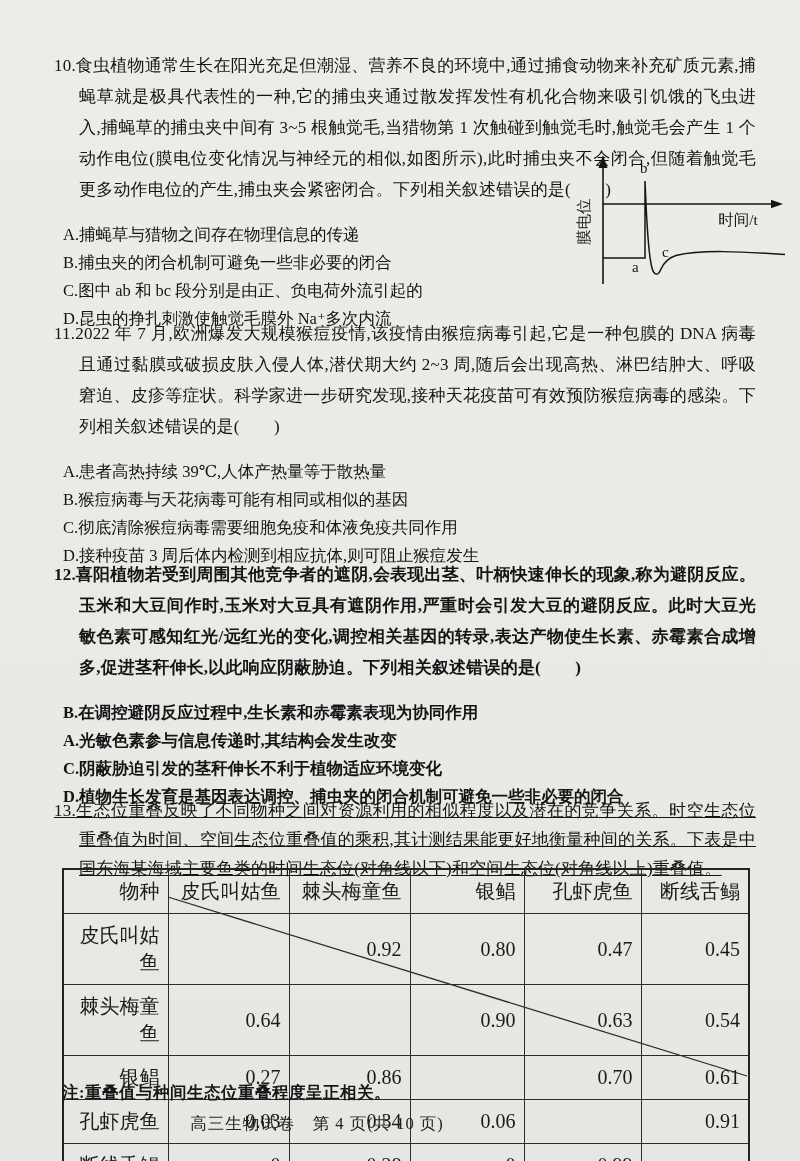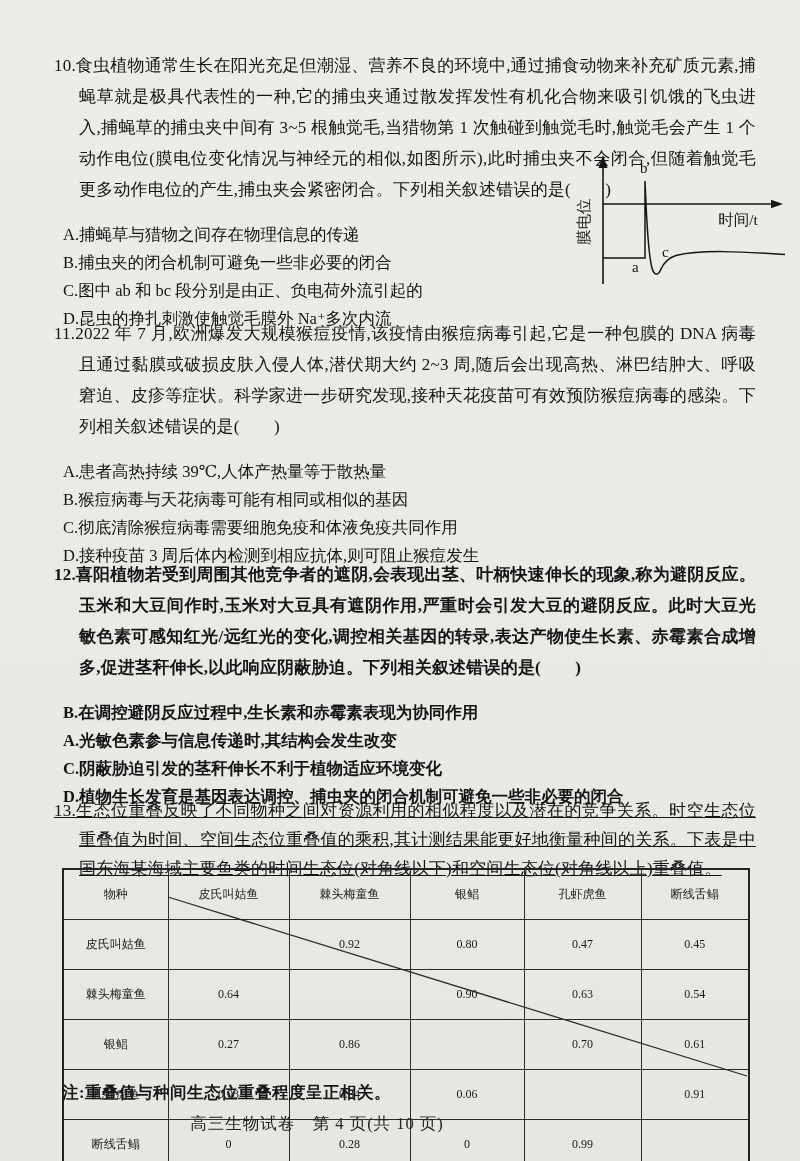--- a/index.html
+++ b/index.html
@@ -30,23 +30,23 @@
   .figure text{font-family:"Liberation Serif","DejaVu Serif",serif;fill:#161616;}
   
   .tablewrap{position:absolute;left:62px;top:868px;width:686px;height:209px;}
   table.niche{
     border-collapse:collapse;table-layout:fixed;
     width:686px;height:209px;
     background:transparent;
   }
   table.niche td,table.niche th{
     border:1.4px solid #2c2c2c;
-    font-size:12px;font-weight:normal;
-    text-align:center;vertical-align:middle;
-    padding:16px;color:#1a1a1a;
+    font-size:20px;font-weight:normal;
+    text-align:right;vertical-align:middle;
+    padding:8px;color:#1a1a1a;
   }
   table.niche{border:2px solid #222;}
   tr.hrow{height:28px;}
   tr.drow{height:36px;}
   .diag{position:absolute;left:0;top:0;pointer-events:none;}
   .note{
     position:absolute;left:62px;top:1082px;
     font-size:16.5px;font-weight:bold;color:#161616;letter-spacing:0.5px;
   }
   .footer{

